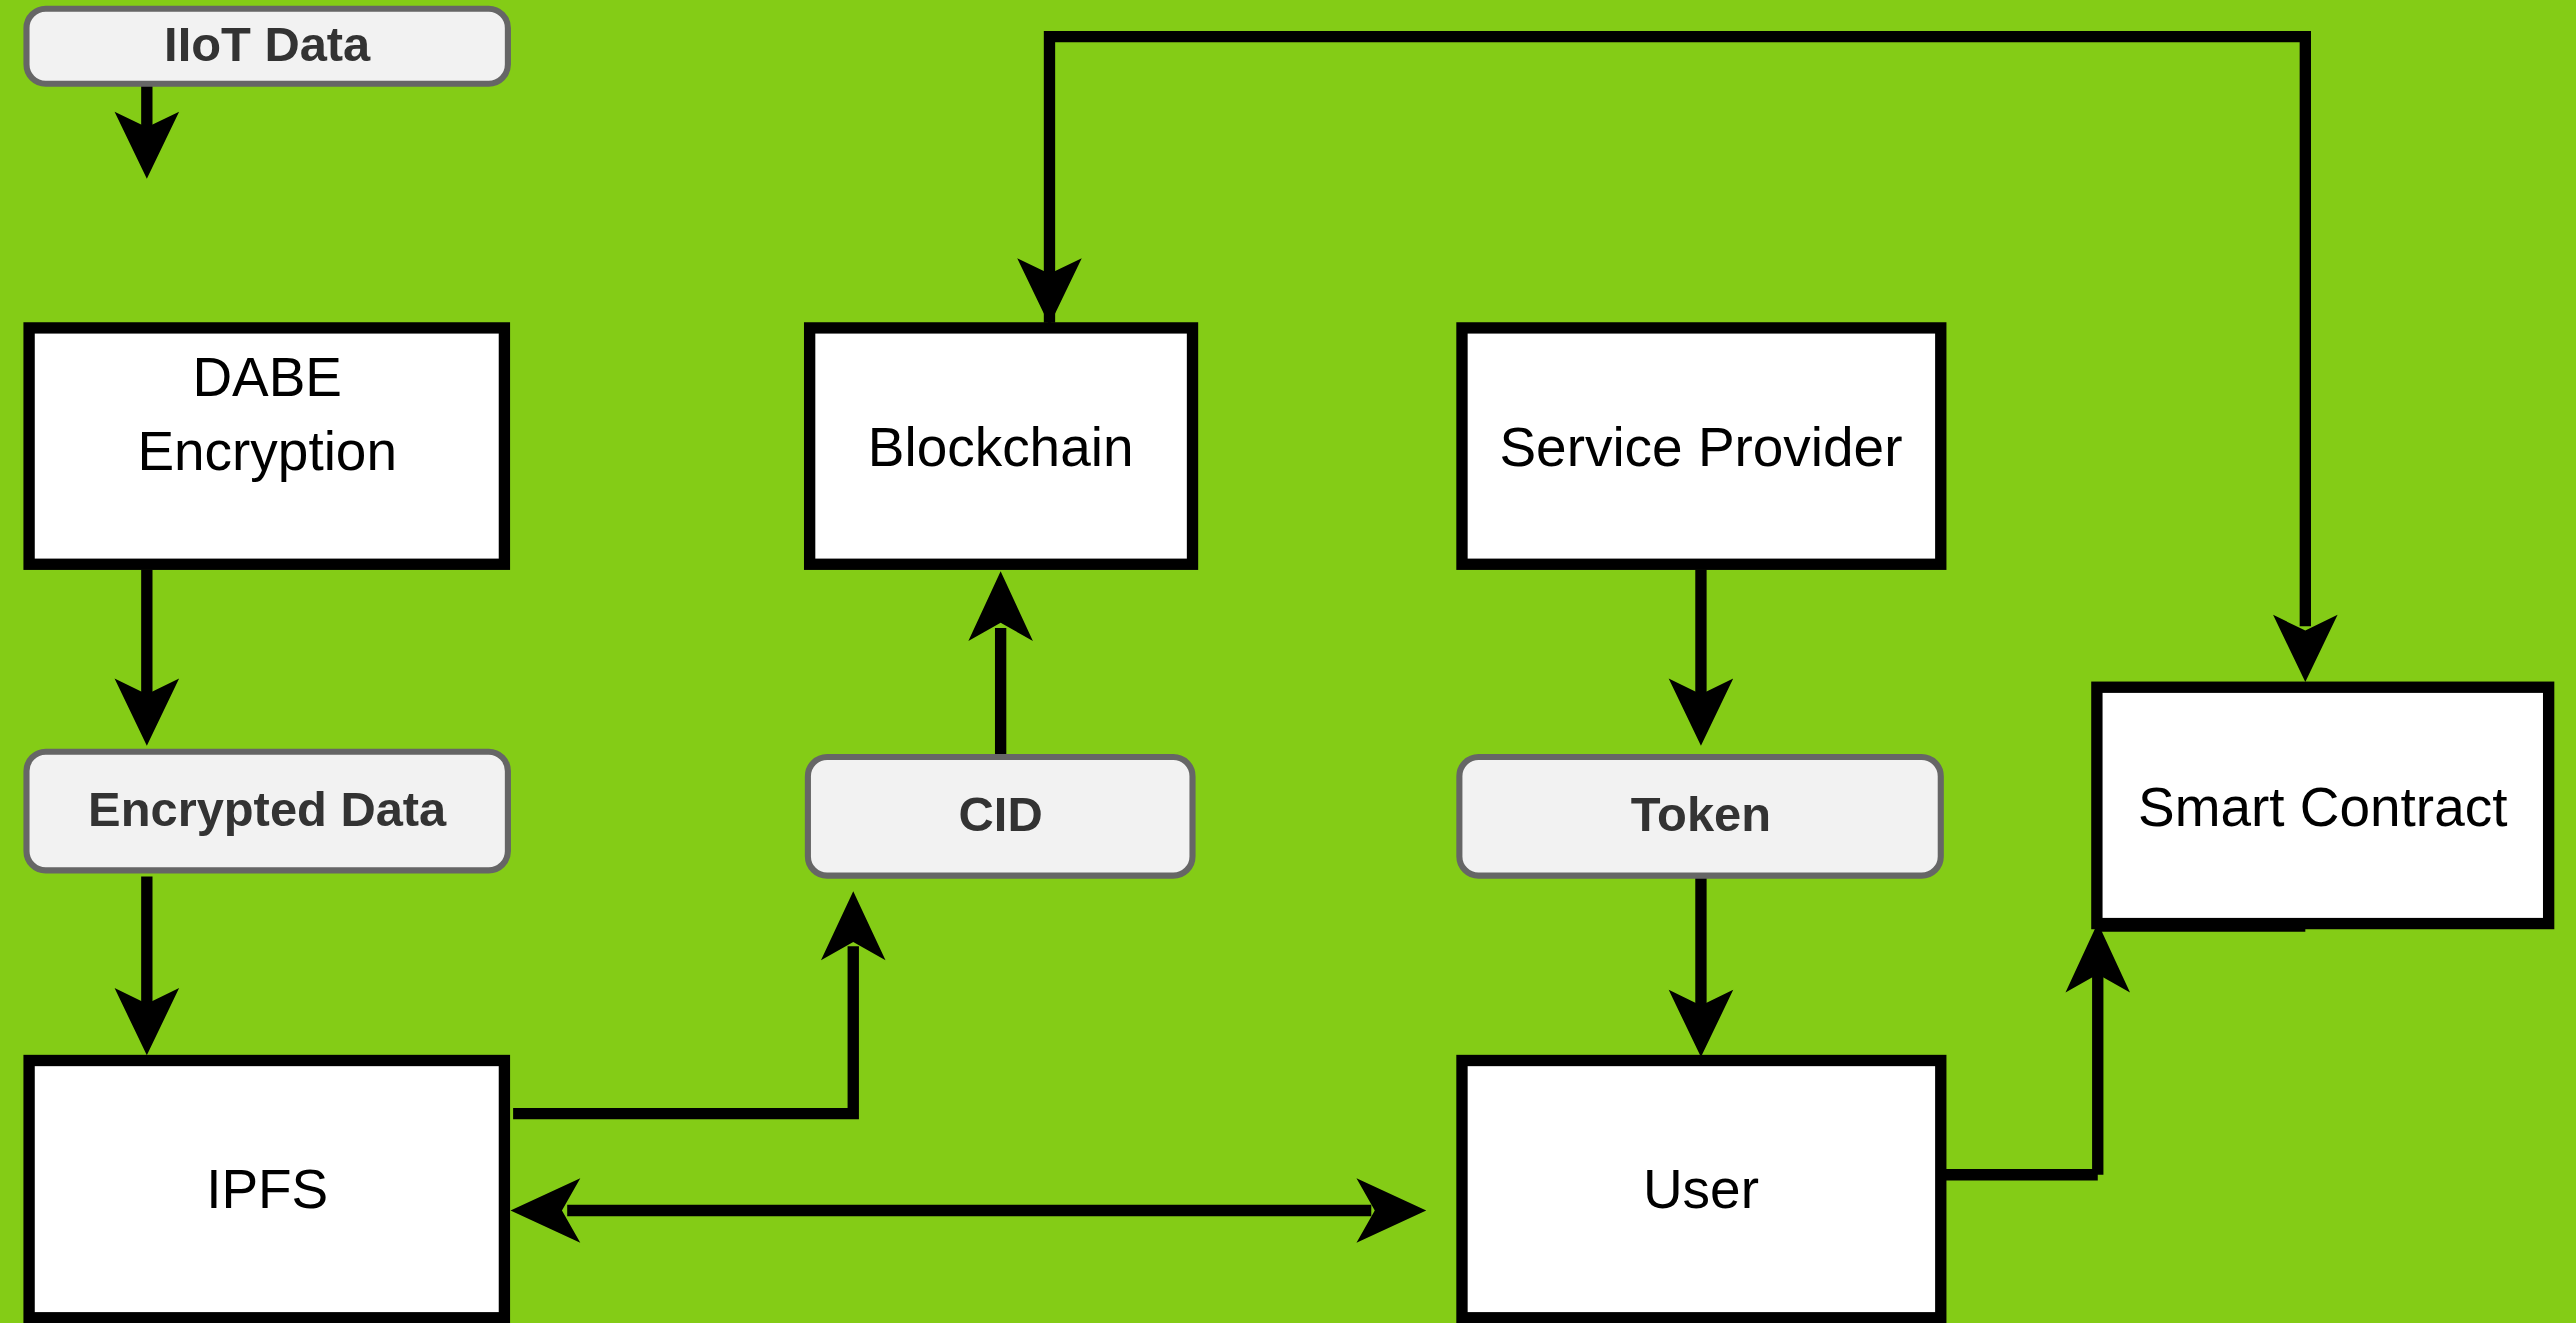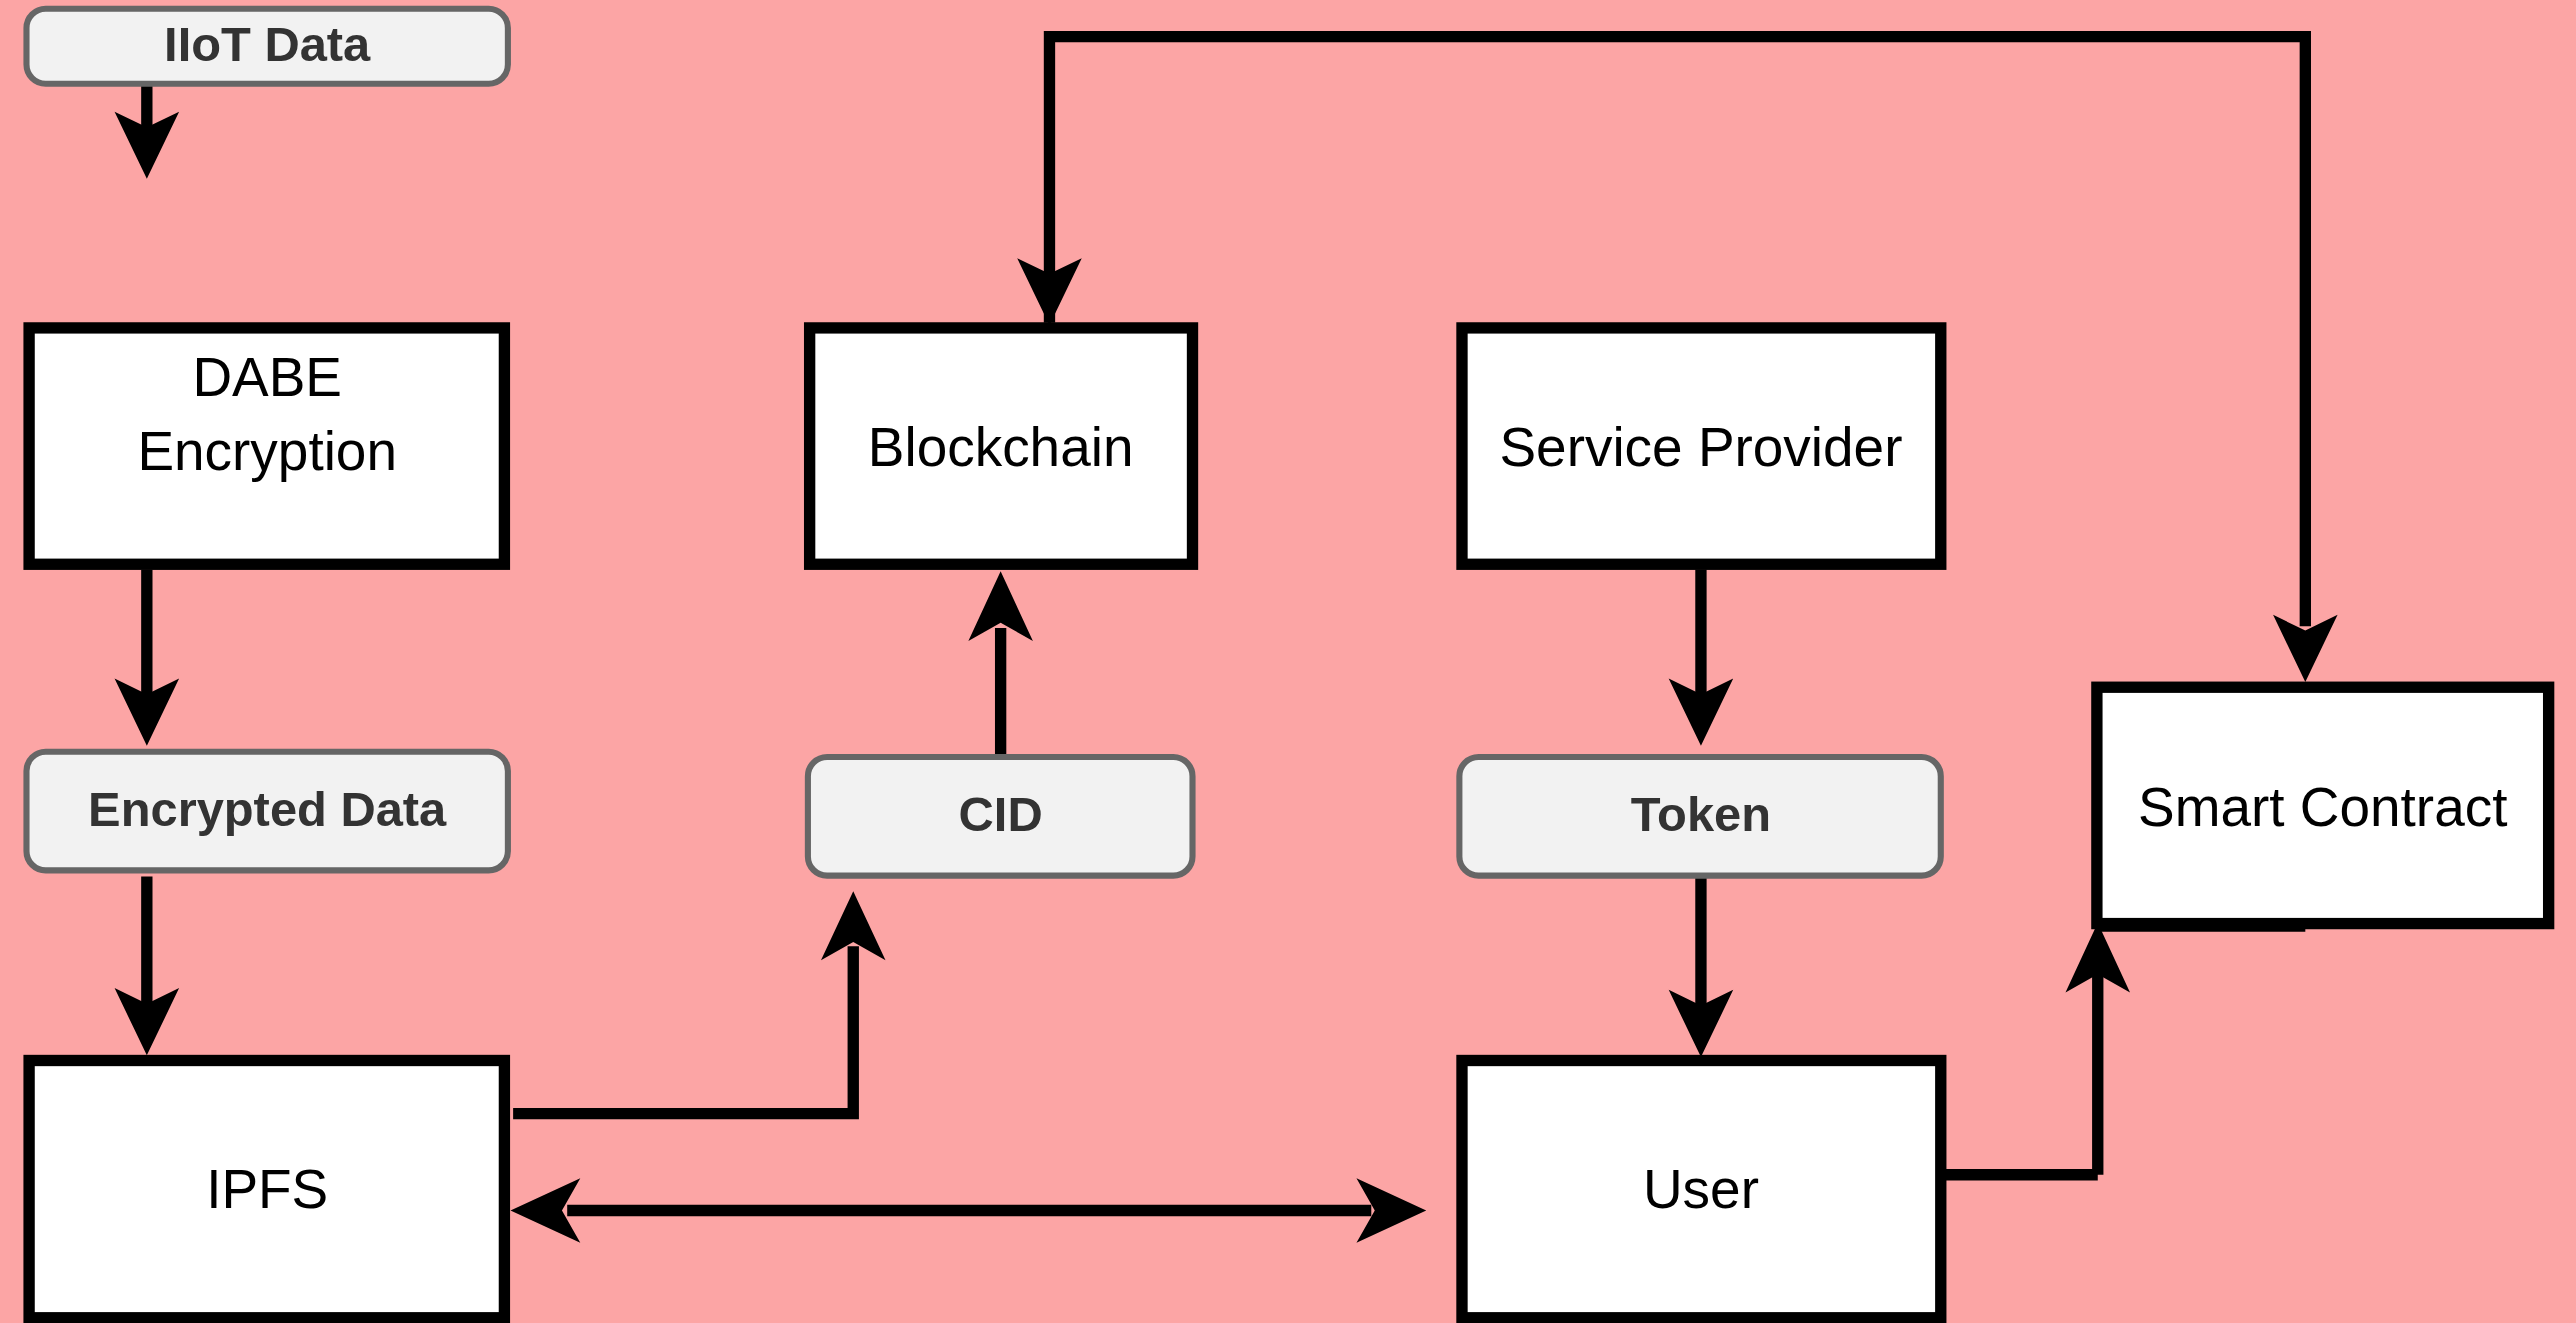--- a/index.html
+++ b/index.html
@@ -11,21 +11,21 @@
   body {
     width: 2576px;
     height: 1323px;
     font-family: "Liberation Sans", sans-serif;
     overflow: hidden;
   }
   #diagram-root {
     position: relative;
     width: 2576px;
     height: 1323px;
-    background: #fca5a5;
+    background: #84cc16;
   }
   svg.diagram-canvas {
     position: absolute;
     top: 0;
     left: 0;
     width: 2576px;
     height: 1323px;
     display: block;
   }
   

